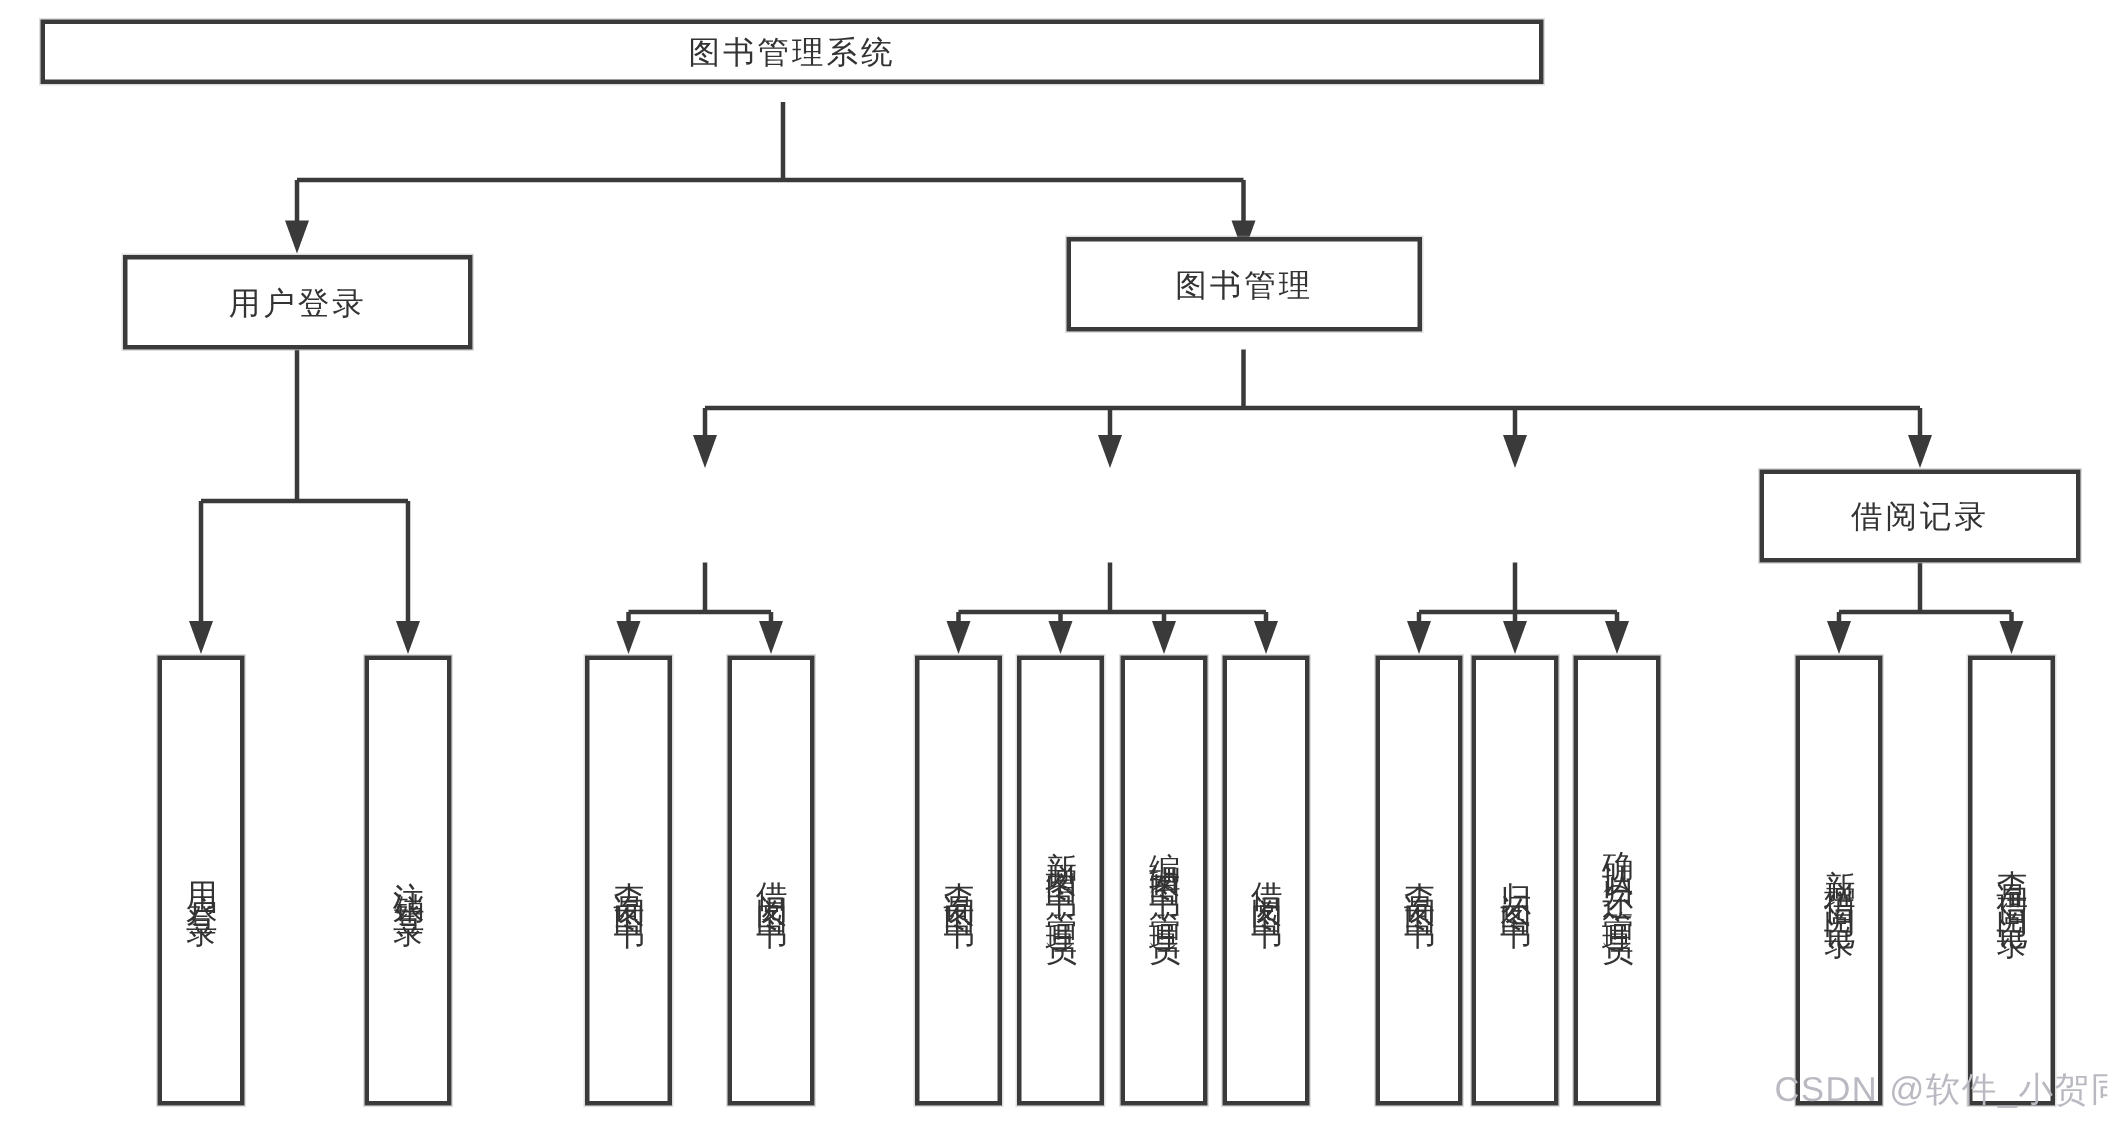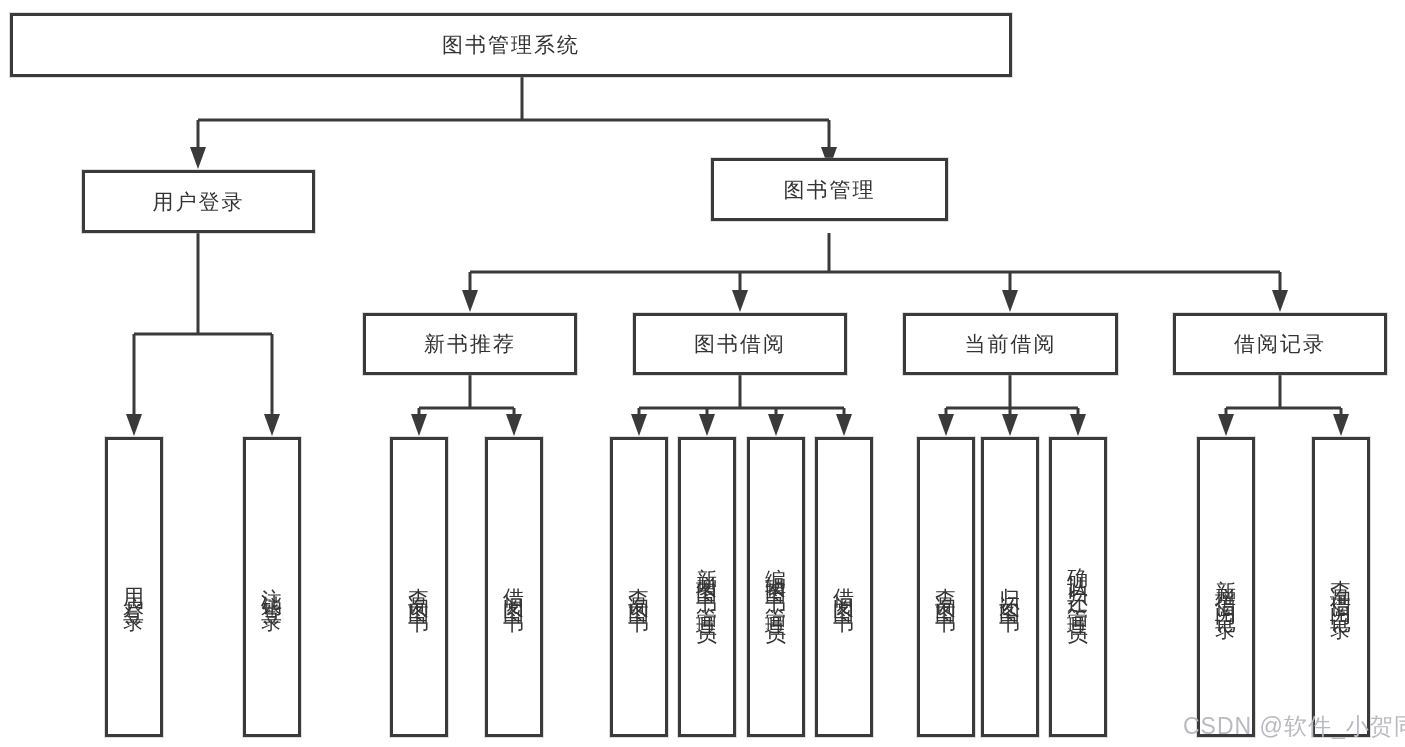--- a/index.html
+++ b/index.html
@@ -114,28 +114,25 @@
       <polygon points="1002,414 1018,414 1010,436"></polygon>
       <polygon points="1070,414 1086,414 1078,436"></polygon>
     </g>
     <g>
       <path d="M1280 375 V408 M1226 408 H1341 M1226 408 V415 M1341 408 V415"></path>
       <polygon points="1218,414 1234,414 1226,436"></polygon>
       <polygon points="1333,414 1349,414 1341,436"></polygon>
     </g>
   </svg>
 
-  <div class="hbox" style="left:10px; top:13px; width:1002px; height:64px;">图书管理系统</div>
+  <div class="hbox" style="left:27px; top:13px; width:1002px; height:43px;">图书管理系统</div>
 
   <div class="hbox" style="left:82px; top:170px; width:233px; height:63px;">用户登录</div>
   <div class="hbox" style="left:711px; top:158px; width:237px; height:63px;">图书管理</div>
 
-  <div class="hbox" style="left:363px; top:313px; width:214px; height:62px;">新书推荐</div>
-  <div class="hbox" style="left:633px; top:313px; width:214px; height:62px;">图书借阅</div>
-  <div class="hbox" style="left:903px; top:313px; width:215px; height:62px;">当前借阅</div>
   <div class="hbox" style="left:1173px; top:313px; width:214px; height:62px;">借阅记录</div>
 
   <div class="vbox" style="left:105px;">用户登录</div>
   <div class="vbox" style="left:243px;">注销登录</div>
 
   <div class="vbox" style="left:390px;">查询图书</div>
   <div class="vbox" style="left:485px;">借阅图书</div>
 
   <div class="vbox" style="left:610px;">查询图书</div>
   <div class="vbox" style="left:678px;">新增图书（管理员）</div>

